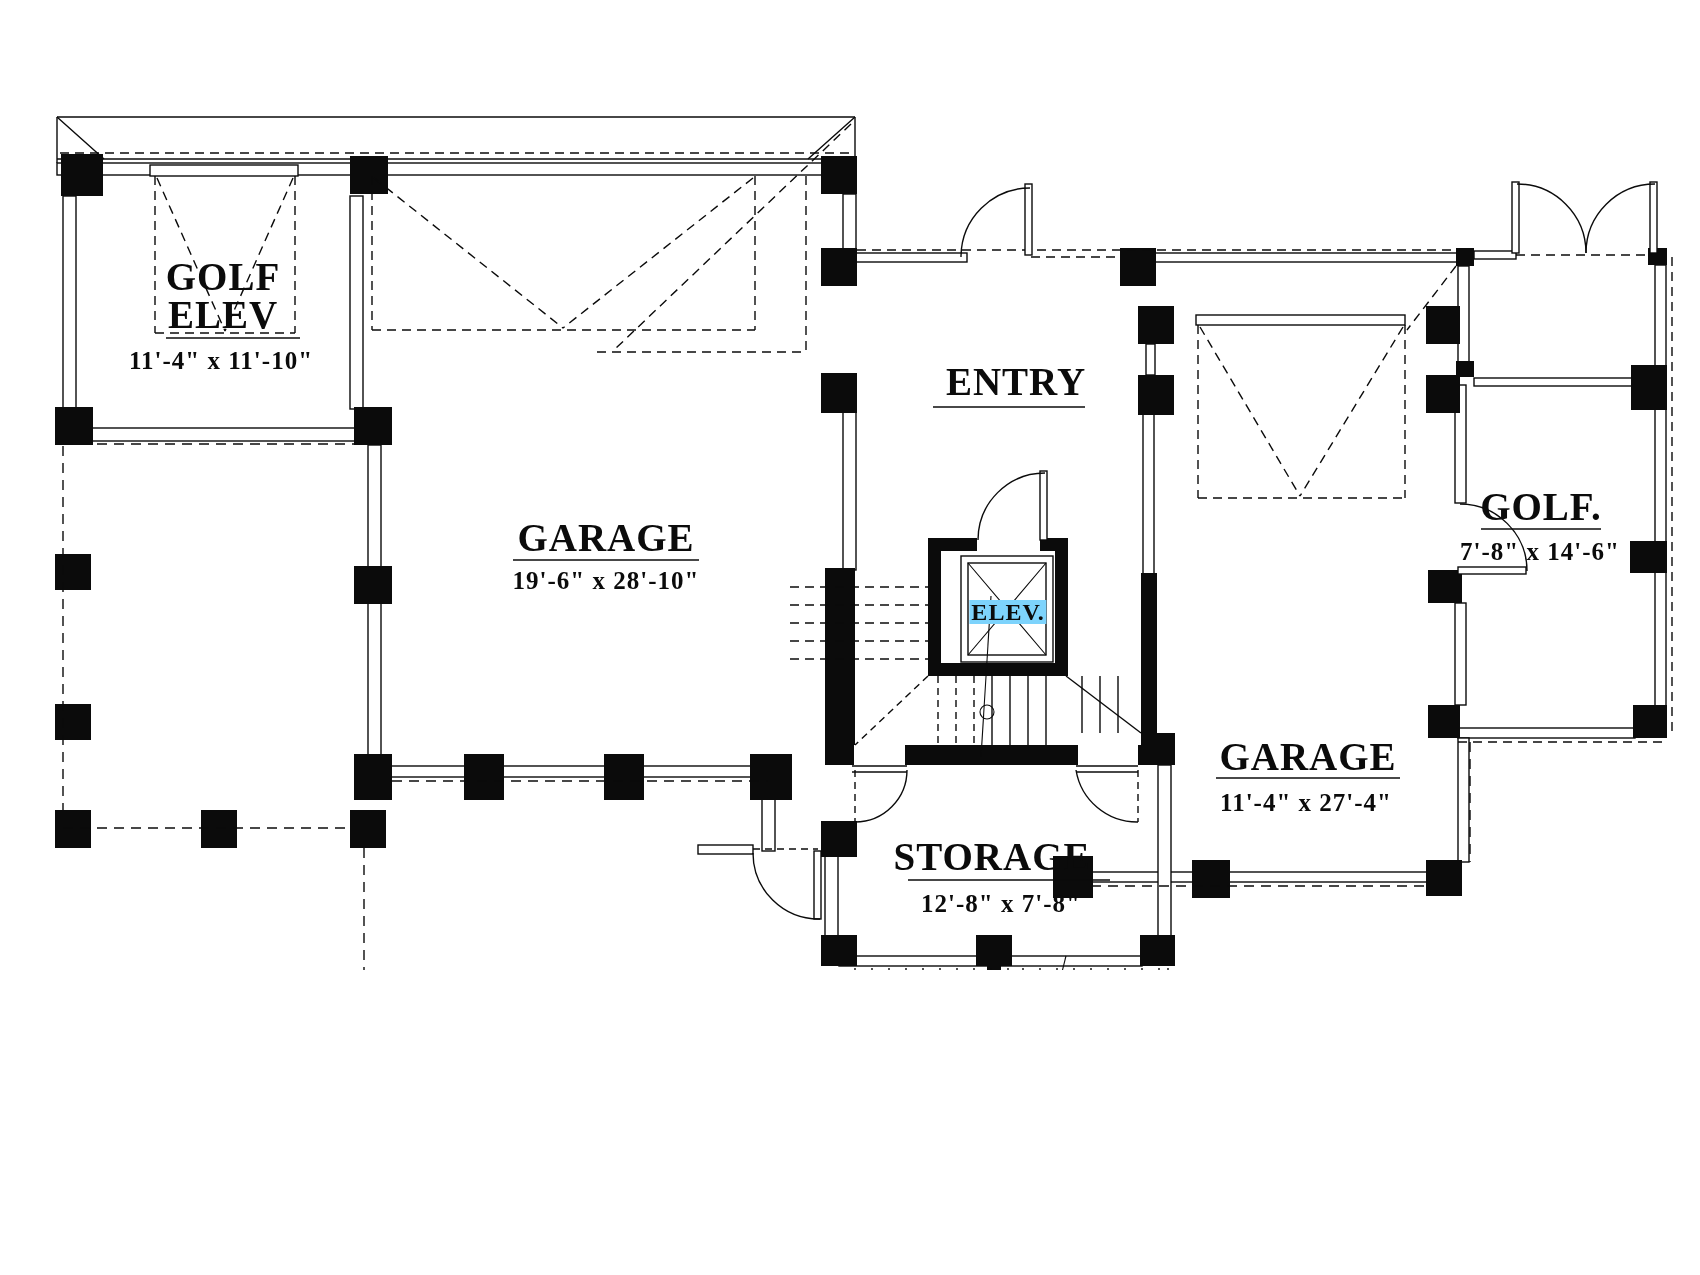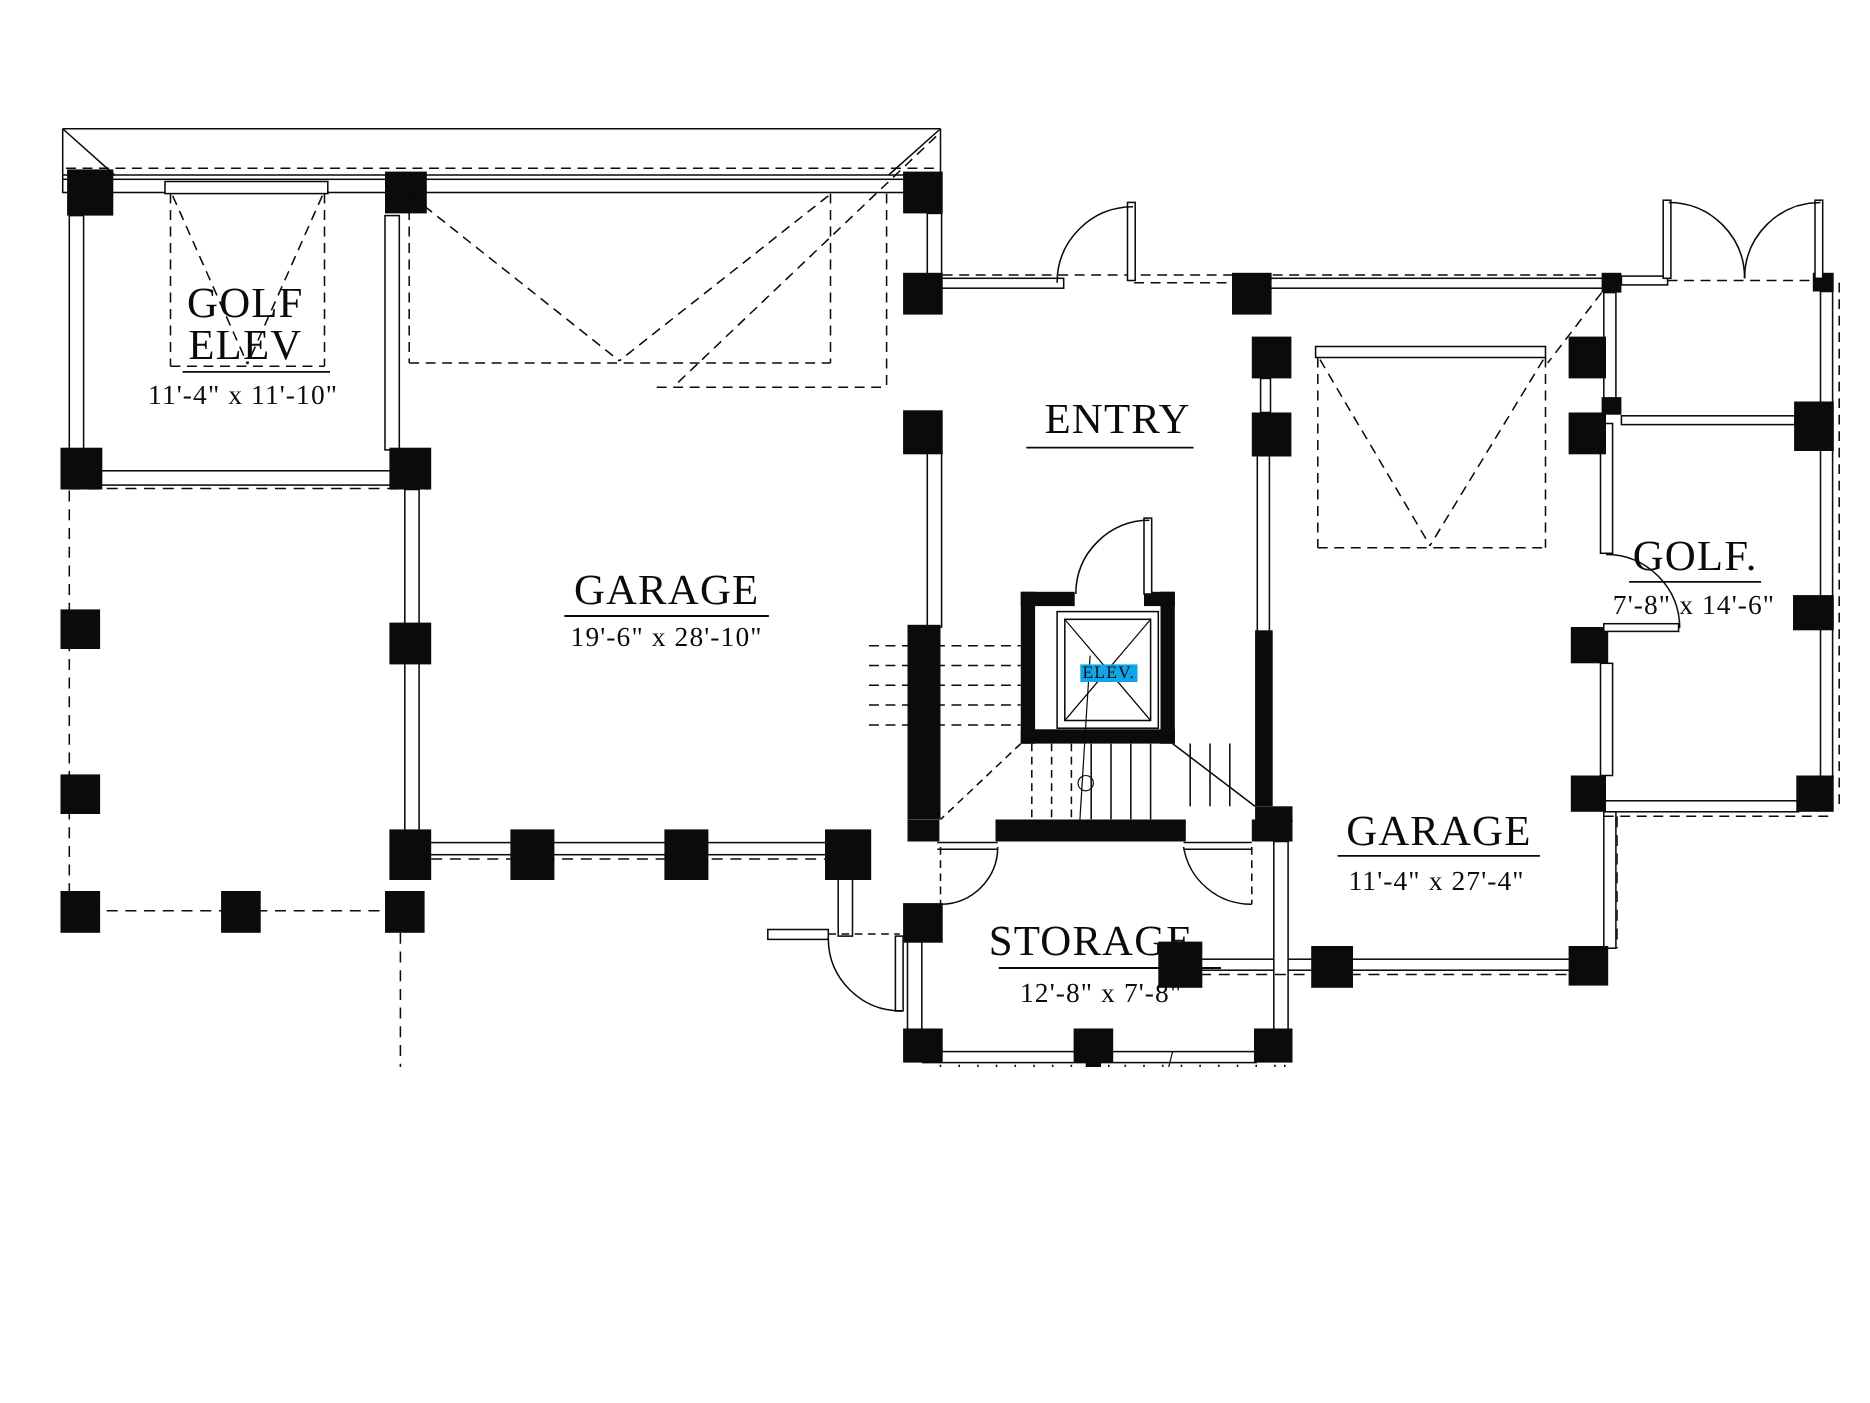--- a/index.html
+++ b/index.html
@@ -1,23 +1,23 @@
 <!DOCTYPE html>
 <html><head>
 <meta charset="utf-8">
 <style>
   html,body{margin:0;padding:0;background:#fff;}
   .plan{position:relative;width:1700px;height:970px;background:#fff;overflow:hidden;
-        font-family:"Liberation Serif", serif;}
+        font-family:"Liberation Serif", serif;font-weight:bold;}
   .plan svg{position:absolute;left:0;top:0;}
   .lbl{position:absolute;transform:translate(-50%,-50%);white-space:nowrap;
        color:#0b0b0b;line-height:1;}
   .big{font-size:39px;letter-spacing:1px;}
   .dim{font-size:25px;letter-spacing:1px;}
-  .elev{font-size:16px;letter-spacing:1px;background:#0ea5e9;padding:0 2px;}
+  .elev{font-size:24px;letter-spacing:1px;background:#7dd3fc;padding:0 2px;}
 </style>
 </head>
 <body>
 
 <div class="plan">
 
 <svg width="1700" height="1275" viewBox="0 0 1700 1275">
   <g stroke="#0b0b0b" fill="none" stroke-width="1.4">
 
     <g>

